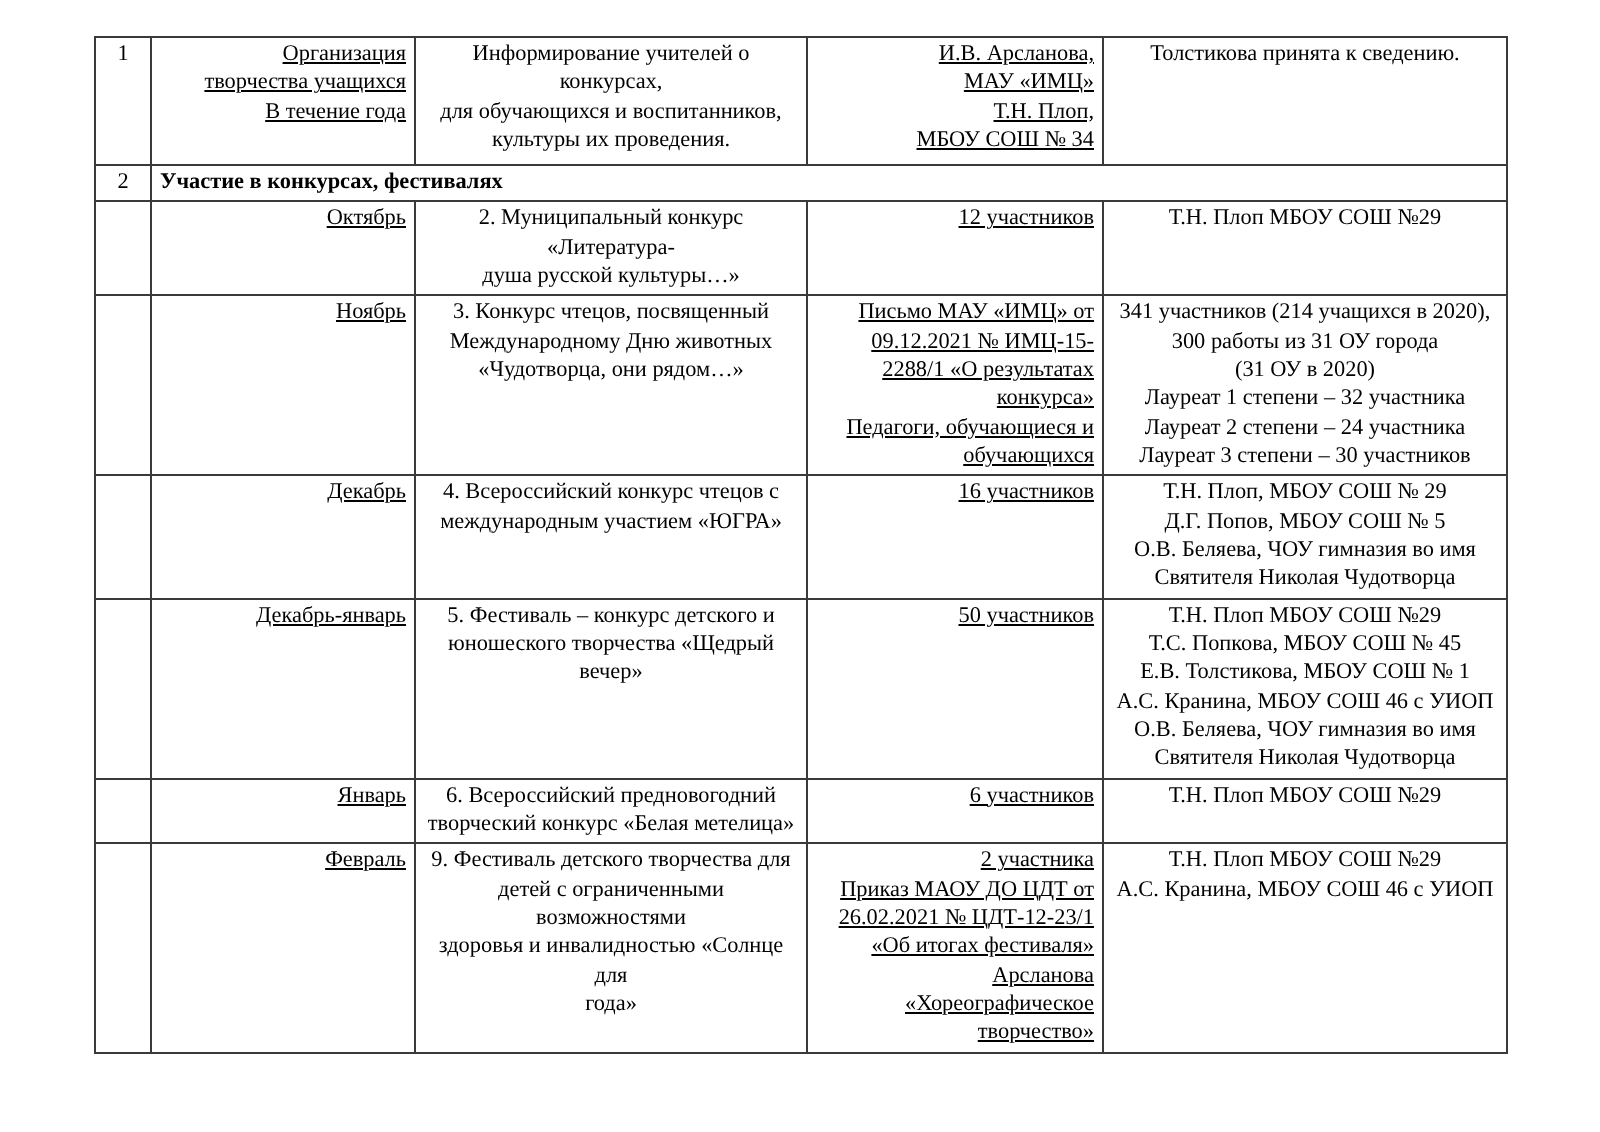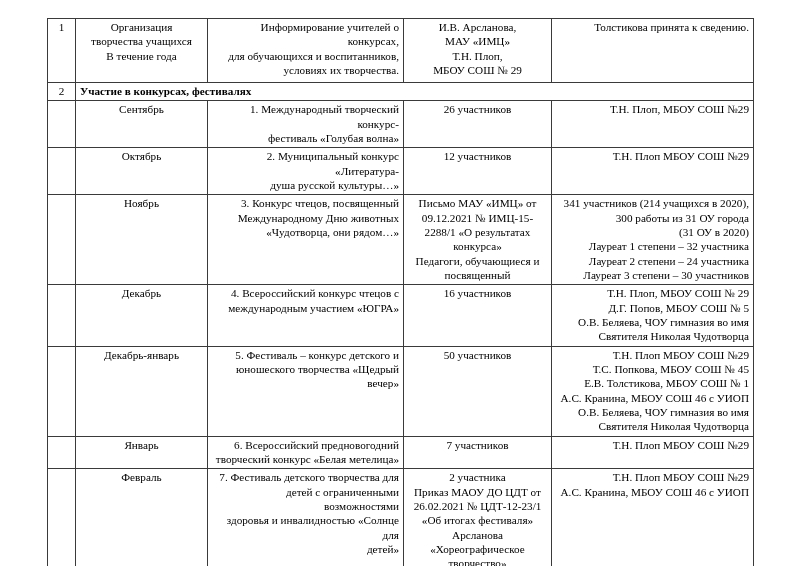--- a/index.html
+++ b/index.html
@@ -35,22 +35,22 @@
     padding: 1px 4px 2px 4px;
     vertical-align: top;
   }
   
   col.c-num   { width: 28px; }
   col.c-term  { width: 132px; }
   col.c-event { width: 196px; }
   col.c-result{ width: 148px; }
   col.c-resp  { width: 202px; }
 
-  .ctr { text-align: center; }
-  .lft { text-align: right; margin-left: 25px; }
+  .ctr { text-align: right; text-decoration: underline; }
+  .lft { text-align: center; margin-left: 25px; }
 
   td.numcell {
     text-align: center;
     vertical-align: top;
     padding-top: 2px;
   }
   .section-title {
     font-weight: bold;
     text-align: left;
     padding-left: 6px;
@@ -75,58 +75,42 @@
           <span>1</span>
         </td>
         <td class="ctr">
           <div>Организация</div>
           <div>творчества учащихся</div>
           <div>В течение года</div>
         </td>
         <td class="lft">
           <div>Информирование учителей о конкурсах,</div>
           <div>для обучающихся и воспитанников,</div>
-          <div>условиях их творчества.</div>
+          <div>культуры их проведения.</div>
         </td>
         <td class="ctr">
           <div>И.В. Арсланова,</div>
           <div>МАУ «ИМЦ»</div>
           <div>Т.Н. Плоп,</div>
-          <div>МБОУ СОШ № 29</div>
+          <div>МБОУ СОШ № 34</div>
         </td>
         <td class="lft">
           <div>Толстикова принята к сведению.</div>
         </td>
       </tr>
 
       <tr style="height:17px;">
         <td class="numcell">
           <span>2</span>
         </td>
         <td class="section-title" colspan="4">
           <span>Участие в конкурсах, фестивалях</span>
         </td>
       </tr>
 
-      <tr style="height:29px;">
-        <td></td>
-        <td class="ctr">
-          <div>Сентябрь</div>
-        </td>
-        <td class="lft">
-          <div>1.  Международный творческий конкурс-</div>
-          <div>фестиваль «Голубая волна»</div>
-        </td>
-        <td class="ctr">
-          <div>26 участников</div>
-        </td>
-        <td class="lft">
-          <div>Т.Н. Плоп, МБОУ СОШ №29</div>
-        </td>
-      </tr>
 
       <tr style="height:29px;">
         <td></td>
         <td class="ctr">
           <div>Октябрь</div>
         </td>
         <td class="lft">
           <div>2.  Муниципальный конкурс «Литература-</div>
           <div>душа русской культуры…»</div>
         </td>
@@ -147,21 +131,21 @@
           <div>3.  Конкурс чтецов, посвященный</div>
           <div>Международному Дню животных</div>
           <div>«Чудотворца, они рядом…»</div>
         </td>
         <td class="ctr">
           <div>Письмо МАУ «ИМЦ» от</div>
           <div>09.12.2021 № ИМЦ-15-</div>
           <div>2288/1 «О результатах</div>
           <div>конкурса»</div>
           <div>Педагоги, обучающиеся и</div>
-          <div>посвященный</div>
+          <div>обучающихся</div>
         </td>
         <td class="lft">
           <div>341 участников (214 учащихся  в 2020),</div>
           <div>300 работы из 31 ОУ города</div>
           <div>(31 ОУ в 2020)</div>
           <div>Лауреат 1 степени – 32 участника</div>
           <div>Лауреат 2 степени – 24 участника</div>
           <div>Лауреат 3 степени – 30 участников</div>
         </td>
       </tr>
@@ -211,37 +195,37 @@
       <tr style="height:29px;">
         <td></td>
         <td class="ctr">
           <div>Январь</div>
         </td>
         <td class="lft">
           <div>6.  Всероссийский предновогодний</div>
           <div>творческий конкурс «Белая метелица»</div>
         </td>
         <td class="ctr">
-          <div>7 участников</div>
+          <div>6 участников</div>
         </td>
         <td class="lft">
           <div>Т.Н. Плоп МБОУ СОШ №29</div>
         </td>
       </tr>
 
       <tr style="height:92px;">
         <td></td>
         <td class="ctr">
           <div>Февраль</div>
         </td>
         <td class="lft">
-          <div>7.  Фестиваль детского творчества для</div>
+          <div>9.  Фестиваль детского творчества для</div>
           <div>детей с ограниченными возможностями</div>
           <div>здоровья и инвалидностью «Солнце для</div>
-          <div>детей»</div>
+          <div>года»</div>
         </td>
         <td class="ctr">
           <div>2 участника</div>
           <div>Приказ МАОУ ДО ЦДТ от</div>
           <div>26.02.2021 № ЦДТ-12-23/1</div>
           <div>«Об итогах фестиваля»</div>
           <div>Арсланова</div>
           <div>«Хореографическое</div>
           <div>творчество»</div>
         </td>

